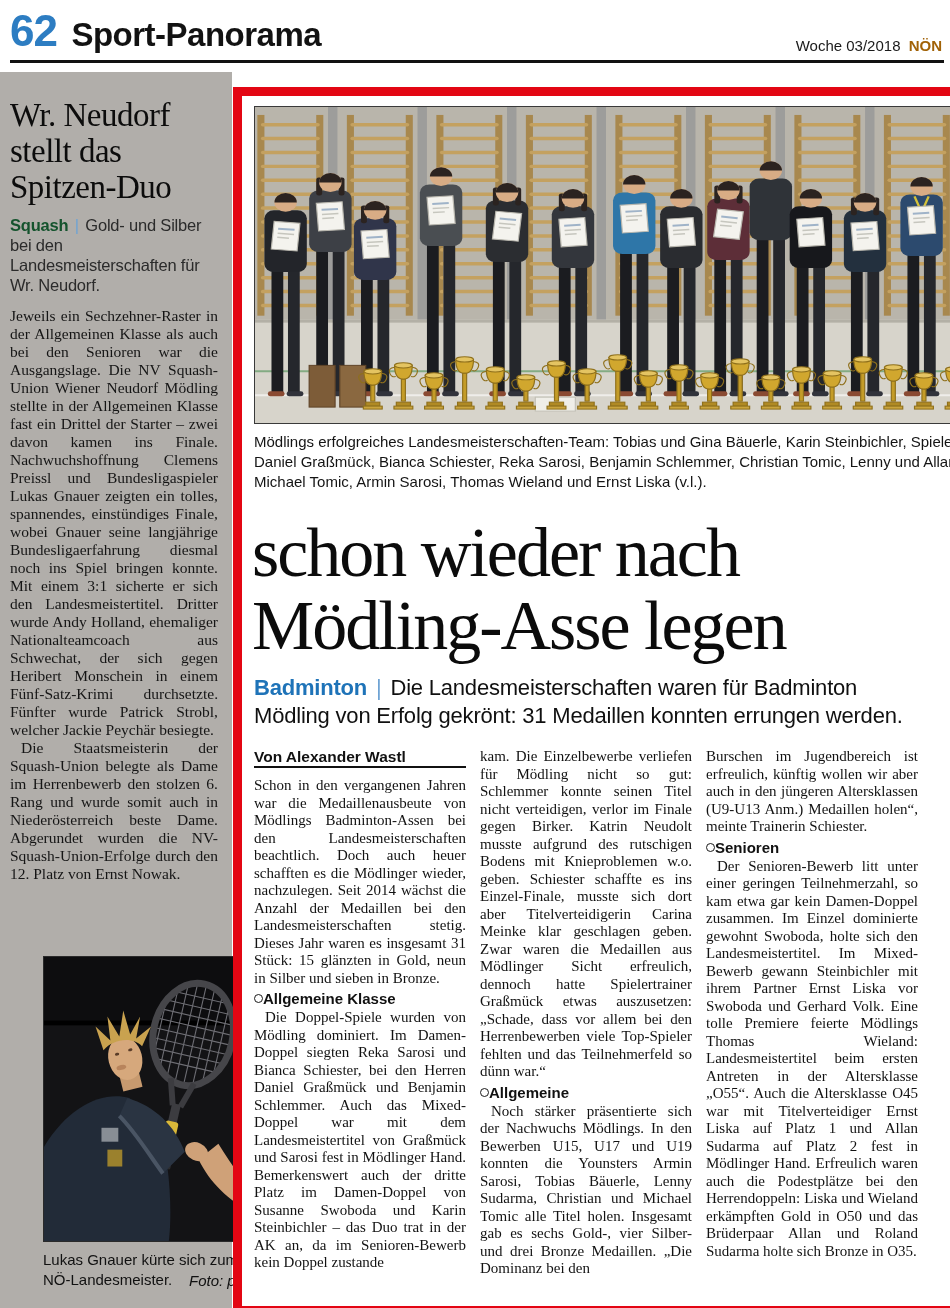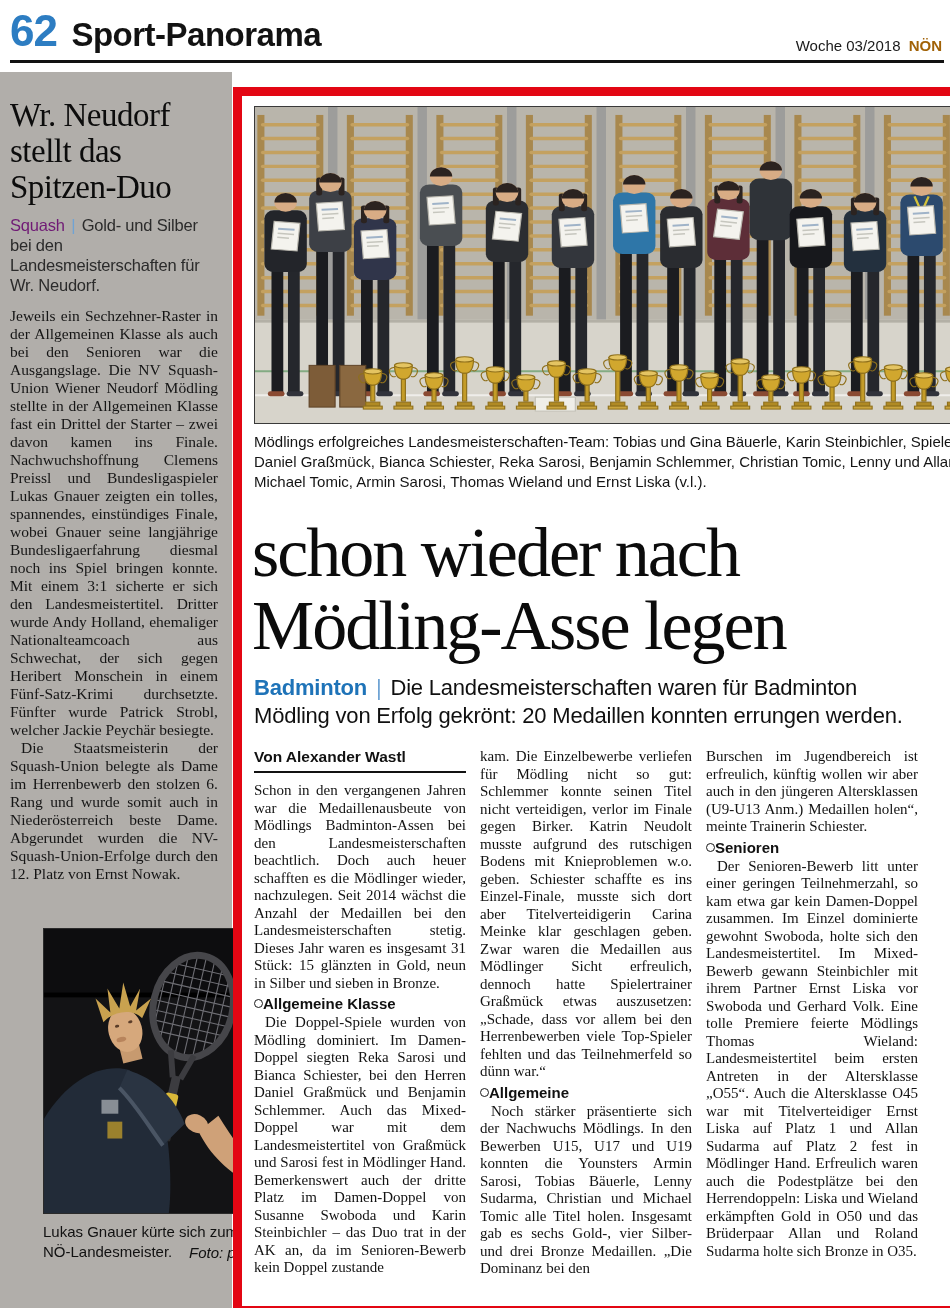--- a/index.html
+++ b/index.html
@@ -29,29 +29,29 @@
     background:#b1aeaa; padding:26px 14px 0 10px;
   }
   .sb-title {
     font-family:"Liberation Serif", serif; font-weight:normal;
     font-size:33px; line-height:1.09; color:#0c0c0c; letter-spacing:-0.5px;
   }
   .sb-standfirst {
     margin-top:9px; font-size:16.5px; line-height:1.22; color:#2b2b2b;
     letter-spacing:-0.2px;
   }
-  .sb-kicker { color:#701a75; font-weight:normal; }
+  .sb-kicker { color:#14532d; font-weight:bold; }
   .sb-pipe { color:#6fa3d4; padding:0 2px; }
   .sb-body { margin-top:12px; max-height:700px; overflow:hidden; }
   .sb-body p {
     font-family:"Liberation Serif", serif; font-size:15.5px; line-height:18px;
     text-align:justify; color:#151515; hyphens:auto;
   }
   .sb-body p + p { text-indent:11px; }
-  .sb-photo-wrap { position:absolute; left:10px; top:856px; width:254px;padding-left:33px; }
+  .sb-photo-wrap { position:absolute; left:10px; top:884px; width:254px;padding-left:33px; }
   .sb-photo { width:218px; height:286px; border:1px solid #2a2a2a; background:#0c0c0e; display:block; }
   .sb-caption {
     position:relative; margin-top:8px; font-size:15px; line-height:1.3;
     color:#111; min-height:40px; padding-right:0;
   }
   .sb-credit { position:absolute; right:0; bottom:0; font-style:italic; color:#111; }
 
   
   .feature {
     position:absolute; left:233px; top:87px; width:826px; height:1228px;
@@ -78,21 +78,21 @@
   }
   .lead-kicker { color:#1e73b8; font-weight:bold;text-align:right; }
   .lead-pipe { color:#6fa3d4; padding:0 3px; }
   .columns {
     position:absolute; left:12px; top:652px; right:12px; bottom:4px;
     display:flex; gap:14px; overflow:hidden;
   }
   .col { width:212px; flex:0 0 212px; overflow:hidden; }
   .byline {
     font-size:15.5px; font-weight:bold; color:#111;
-    border-bottom:2.5px solid #111; padding-bottom:5px; margin-bottom:9px;
+    border-bottom:2.5px solid #111; margin-bottom:9px;
   }
   .col p {
     font-family:"Liberation Serif", serif; font-size:15px; line-height:17.5px;
     text-align:justify; color:#121212; hyphens:auto;
   }
   .col p.indent { text-indent:11px; }
   .subhead {
     display:flex; align-items:center; 
     font-size:15px; font-weight:bold; color:#111; margin:3px 0 2px;
   }
@@ -751,21 +751,21 @@
     </div>
 
     <div class="headline">
       <div>schon wieder nach</div>
       <div>Mödling-Asse legen</div>
     </div>
 
     <div class="lead">
       <span class="lead-kicker">Badminton</span>
       <span class="lead-pipe">|</span>
-      <span>Die Landesmeisterschaften waren für Badminton Mödling von Erfolg gekrönt: 20 Medaillen konnten errungen werden.</span>
+      <span>Die Landesmeisterschaften waren für Badminton Mödling von Erfolg gekrönt: 31 Medaillen konnten errungen werden.</span>
     </div>
 
     <div class="columns">
       <div class="col">
         <div class="byline">Von Alexander Wastl</div>
         <p>Schon in den vergangenen Jahren war die Medaillenausbeute von Mödlings Badminton-Assen bei den Landesmeisterschaften beachtlich. Doch auch heuer schafften es die Mödlinger wieder, nachzulegen. Seit 2014 wächst die Anzahl der Medaillen bei den Landesmeisterschaften stetig. Dieses Jahr waren es insgesamt 31 Stück: 15 glänzten in Gold, neun in Silber und sieben in Bronze.</p>
         <div class="subhead">
           <span class="bullet"></span>
           <span>Allgemeine Klasse</span>
         </div>

